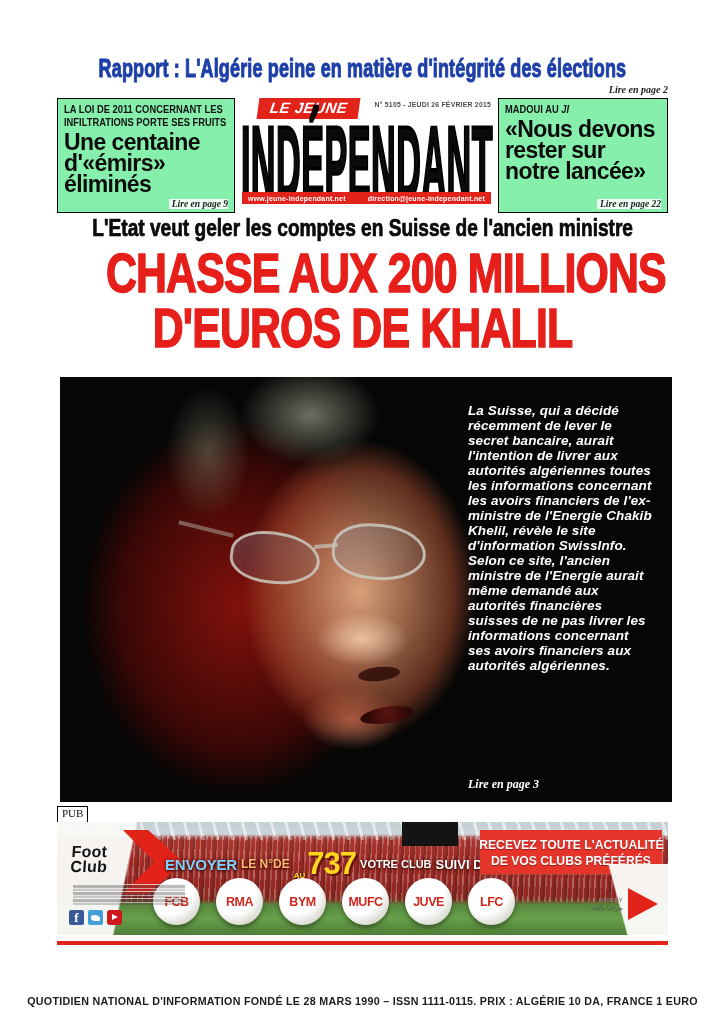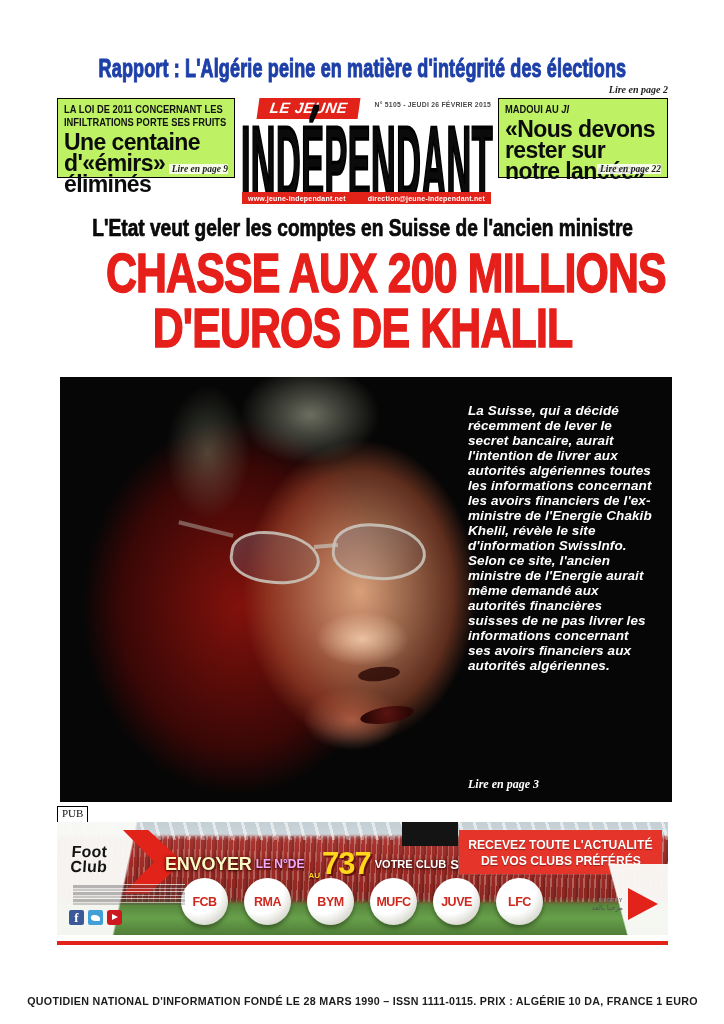--- a/index.html
+++ b/index.html
@@ -12,21 +12,21 @@
   
   .top-headline-wrap{left:57px;top:54px;width:611px;display:flex;justify-content:center;}
   .top-headline{
     white-space:nowrap;font-size:25px;font-weight:800;color:var(--headline_blue);
     transform:scaleX(.72);transform-origin:center;-webkit-text-stroke:1px var(--headline_blue);
     letter-spacing:.2px;
   }
   .read2{left:57px;top:84px;width:611px;text-align:right;font:italic 700 10px "Liberation Serif", serif;color:#222;}
   
   .masthead{left:57px;top:98px;width:611px;height:107px;display:grid;grid-template-columns:178px 1fr 170px;gap:7px;}
-  .front-box{border:1.5px solid #000;height:80px;box-sizing:border-box;padding:4px 6px 3px;position:relative;background:#bef264;}
+  .front-box{border:1.5px solid #000;height:115px;box-sizing:border-box;padding:4px 6px 3px;position:relative;background:#86efac;}
   .kline{white-space:nowrap;font-size:11px;font-weight:800;color:#111;transform:scaleX(.85);transform-origin:left center;line-height:13px;}
   .box-title{font-size:23px;font-weight:800;color:#0c0c0c;line-height:21px;letter-spacing:-.6px;margin-top:3px;}
   .box-read{position:absolute;right:6px;bottom:3px;font:italic 700 9.5px "Liberation Serif", serif;color:#222;background:rgba(255,255,255,.85);padding-left:3px;}
   .logo-col{position:relative;height:107px;}
   .lejeune{
     position:absolute;left:16px;top:0;background:var(--brand_red);color:#fff;
     font-style:italic;font-weight:800;font-size:15px;padding:1px 12px 3px;transform:skewX(-8deg);
     letter-spacing:.5px;
   }
   .issue{position:absolute;right:0;top:2px;white-space:nowrap;font-size:8px;font-weight:700;color:#4a4a4a;transform:scaleX(.85);transform-origin:right center;letter-spacing:.3px;}
@@ -86,32 +86,32 @@
   .bnr-noise{position:absolute;left:0;right:0;top:14px;height:66px;opacity:.5;
     background:repeating-linear-gradient(93deg, rgba(255,255,255,.5) 0 1.5px, rgba(120,20,18,.55) 1.5px 4px, rgba(28,5,5,.5) 4px 6px, rgba(232,232,226,.4) 6px 7.5px, rgba(150,30,25,.55) 7.5px 11px);}
   .scoreboard{position:absolute;left:345px;top:0;width:56px;height:24px;background:#141414;}
   .wedge-left{position:absolute;left:-40px;top:0;width:205px;height:113px;
     background:linear-gradient(102deg, rgba(249,249,246,.97) 52%, rgba(249,249,246,0) 53%);}
   .footclub{position:absolute;left:14px;top:22px;color:#141414;font-weight:800;font-size:16px;line-height:15px;transform:skewX(-4deg);letter-spacing:.3px;}
   .chevron{position:absolute;left:66px;top:8px;width:60px;height:64px;background:var(--brand_red);
     clip-path:polygon(0 0,42% 0,100% 50%,42% 100%,0 100%,52% 50%);}
   .sms-line{position:absolute;left:108px;top:24px;display:flex;align-items:center;gap:4px;
     text-shadow:0 1px 2px rgba(55,6,4,.95), 0 0 4px rgba(55,6,4,.7);}
-  .t-envoyer{color:#fef9c3;font-weight:800;font-size:18px;letter-spacing:-.2px;}
-  .t-lende{color:#f0abfc;font-weight:800;font-size:12px;}
+  .t-envoyer{color:#7dd3fc;font-weight:800;font-size:15px;letter-spacing:-.2px;}
+  .t-lende{color:#fdba74;font-weight:800;font-size:12px;}
   .t-au{color:#ffd71c;font-weight:800;font-size:8px;align-self:flex-end;margin:9px -2px 2px 0;}
   .t-737{color:#ffd71c;font-weight:800;font-size:31px;letter-spacing:-1px;text-shadow:2px 2px 0 rgba(90,12,6,.85);}
   .t-votreclub{color:#fff;font-weight:800;font-size:11px;}
   .t-suividu{color:#fff;font-weight:800;font-size:13px;}
   .t-f{color:#ffd71c;font-weight:800;font-size:12px;}
-  .promo-box{position:absolute;right:6px;top:8px;width:203px;height:44px;background:var(--promo_red);
+  .promo-box{position:absolute;right:6px;top:8px;width:182px;height:44px;background:var(--promo_red);
     display:flex;flex-direction:column;justify-content:center;align-items:center;gap:1px;
     box-shadow:0 0 0 1px rgba(255,255,255,.12);}
   .promo-box div{white-space:nowrap;color:#fff;font-weight:800;font-size:13.5px;transform:scaleX(.9);text-shadow:0 1px 1px rgba(90,10,6,.6);}
-  .balls{position:absolute;left:96px;top:56px;display:flex;gap:16px;margin-left:28px;}
+  .balls{position:absolute;left:96px;top:56px;display:flex;gap:16px;}
   .ball{width:47px;height:47px;border-radius:50%;
     background:radial-gradient(circle at 35% 28%, #ffffff 50%, #d8d8d0 78%, #a9a8a0);
     display:flex;justify-content:center;align-items:center;
     color:#cf281f;font-weight:800;font-size:12.5px;letter-spacing:-.5px;
     box-shadow:0 3px 4px rgba(20,30,10,.45);}
   .fine-print{position:absolute;left:16px;top:62px;width:112px;height:21px;opacity:.85;background-color:rgba(70,70,70,.3);
     background-image:repeating-linear-gradient(180deg, rgba(255,255,255,.8) 0 1.5px, rgba(40,40,40,.15) 1.5px 4.5px, rgba(245,245,245,.65) 4.5px 5.5px, transparent 5.5px 7px);}
   .social{position:absolute;left:12px;top:88px;display:flex;gap:4px;align-items:center;}
   .ic{width:15px;height:15px;border-radius:2px;display:flex;justify-content:center;align-items:flex-end;overflow:hidden;}
   .ic-fb{background:#3b5998;color:#fff;font:700 13px "Liberation Serif", serif;line-height:14px;}

